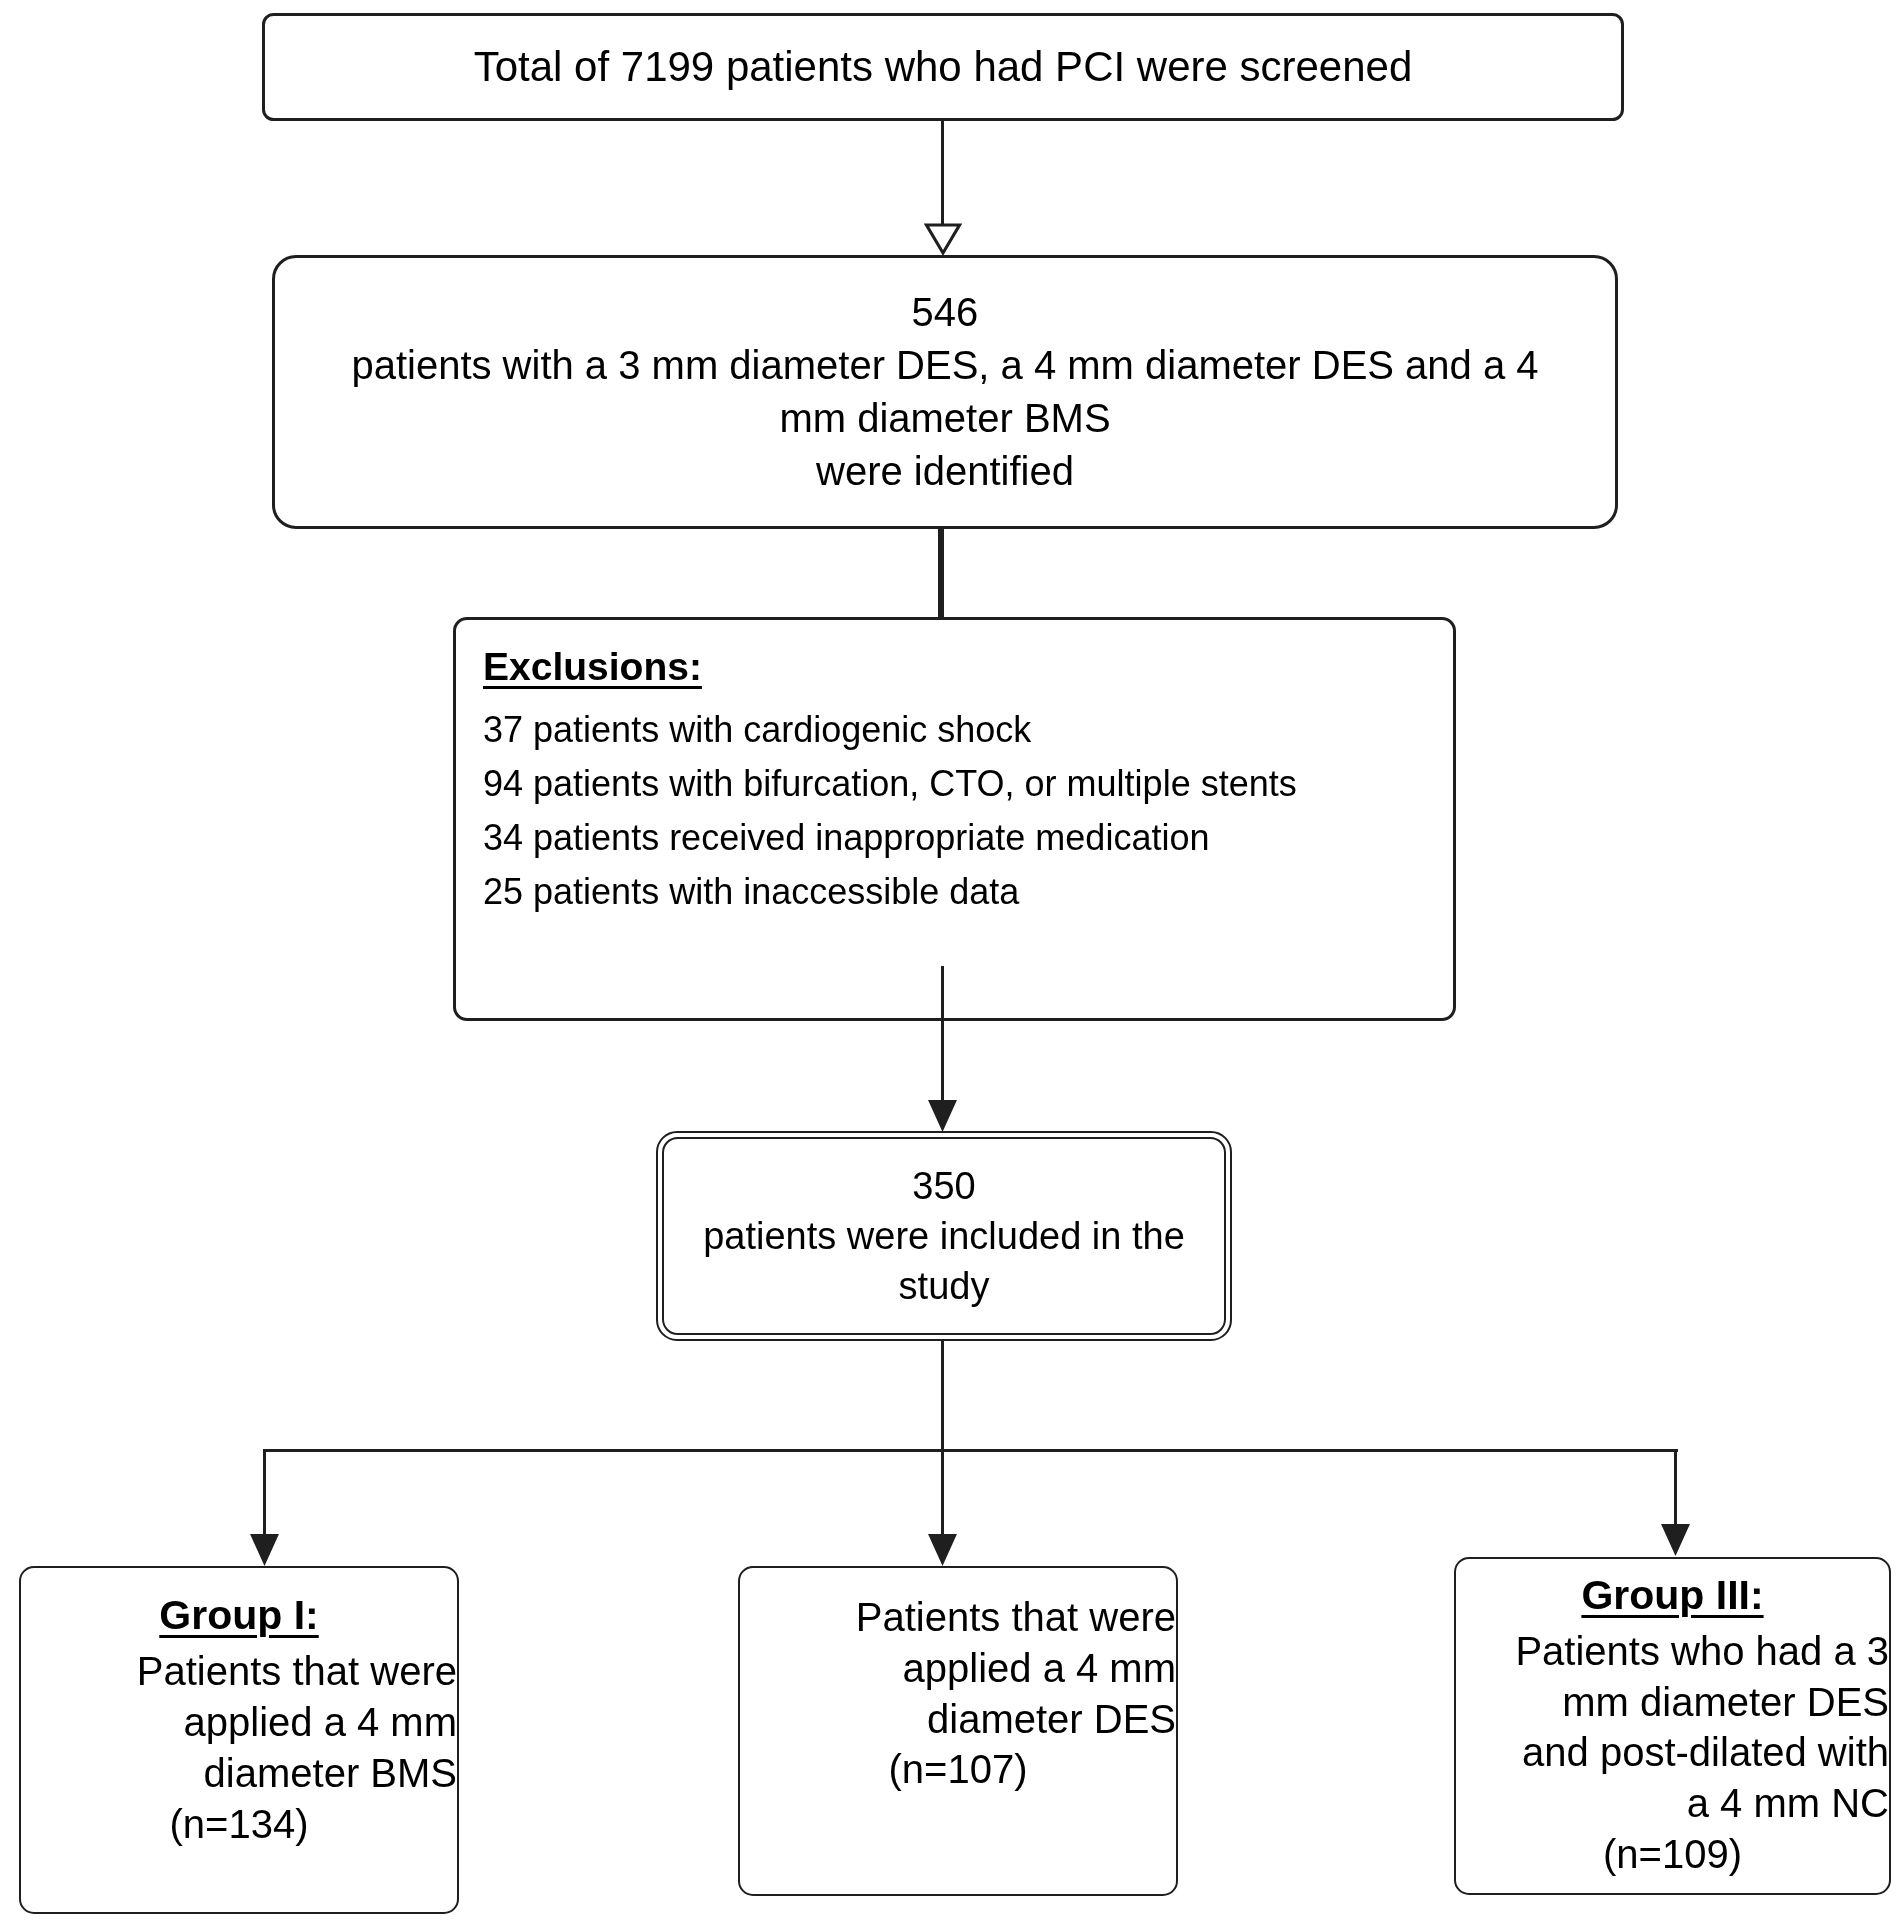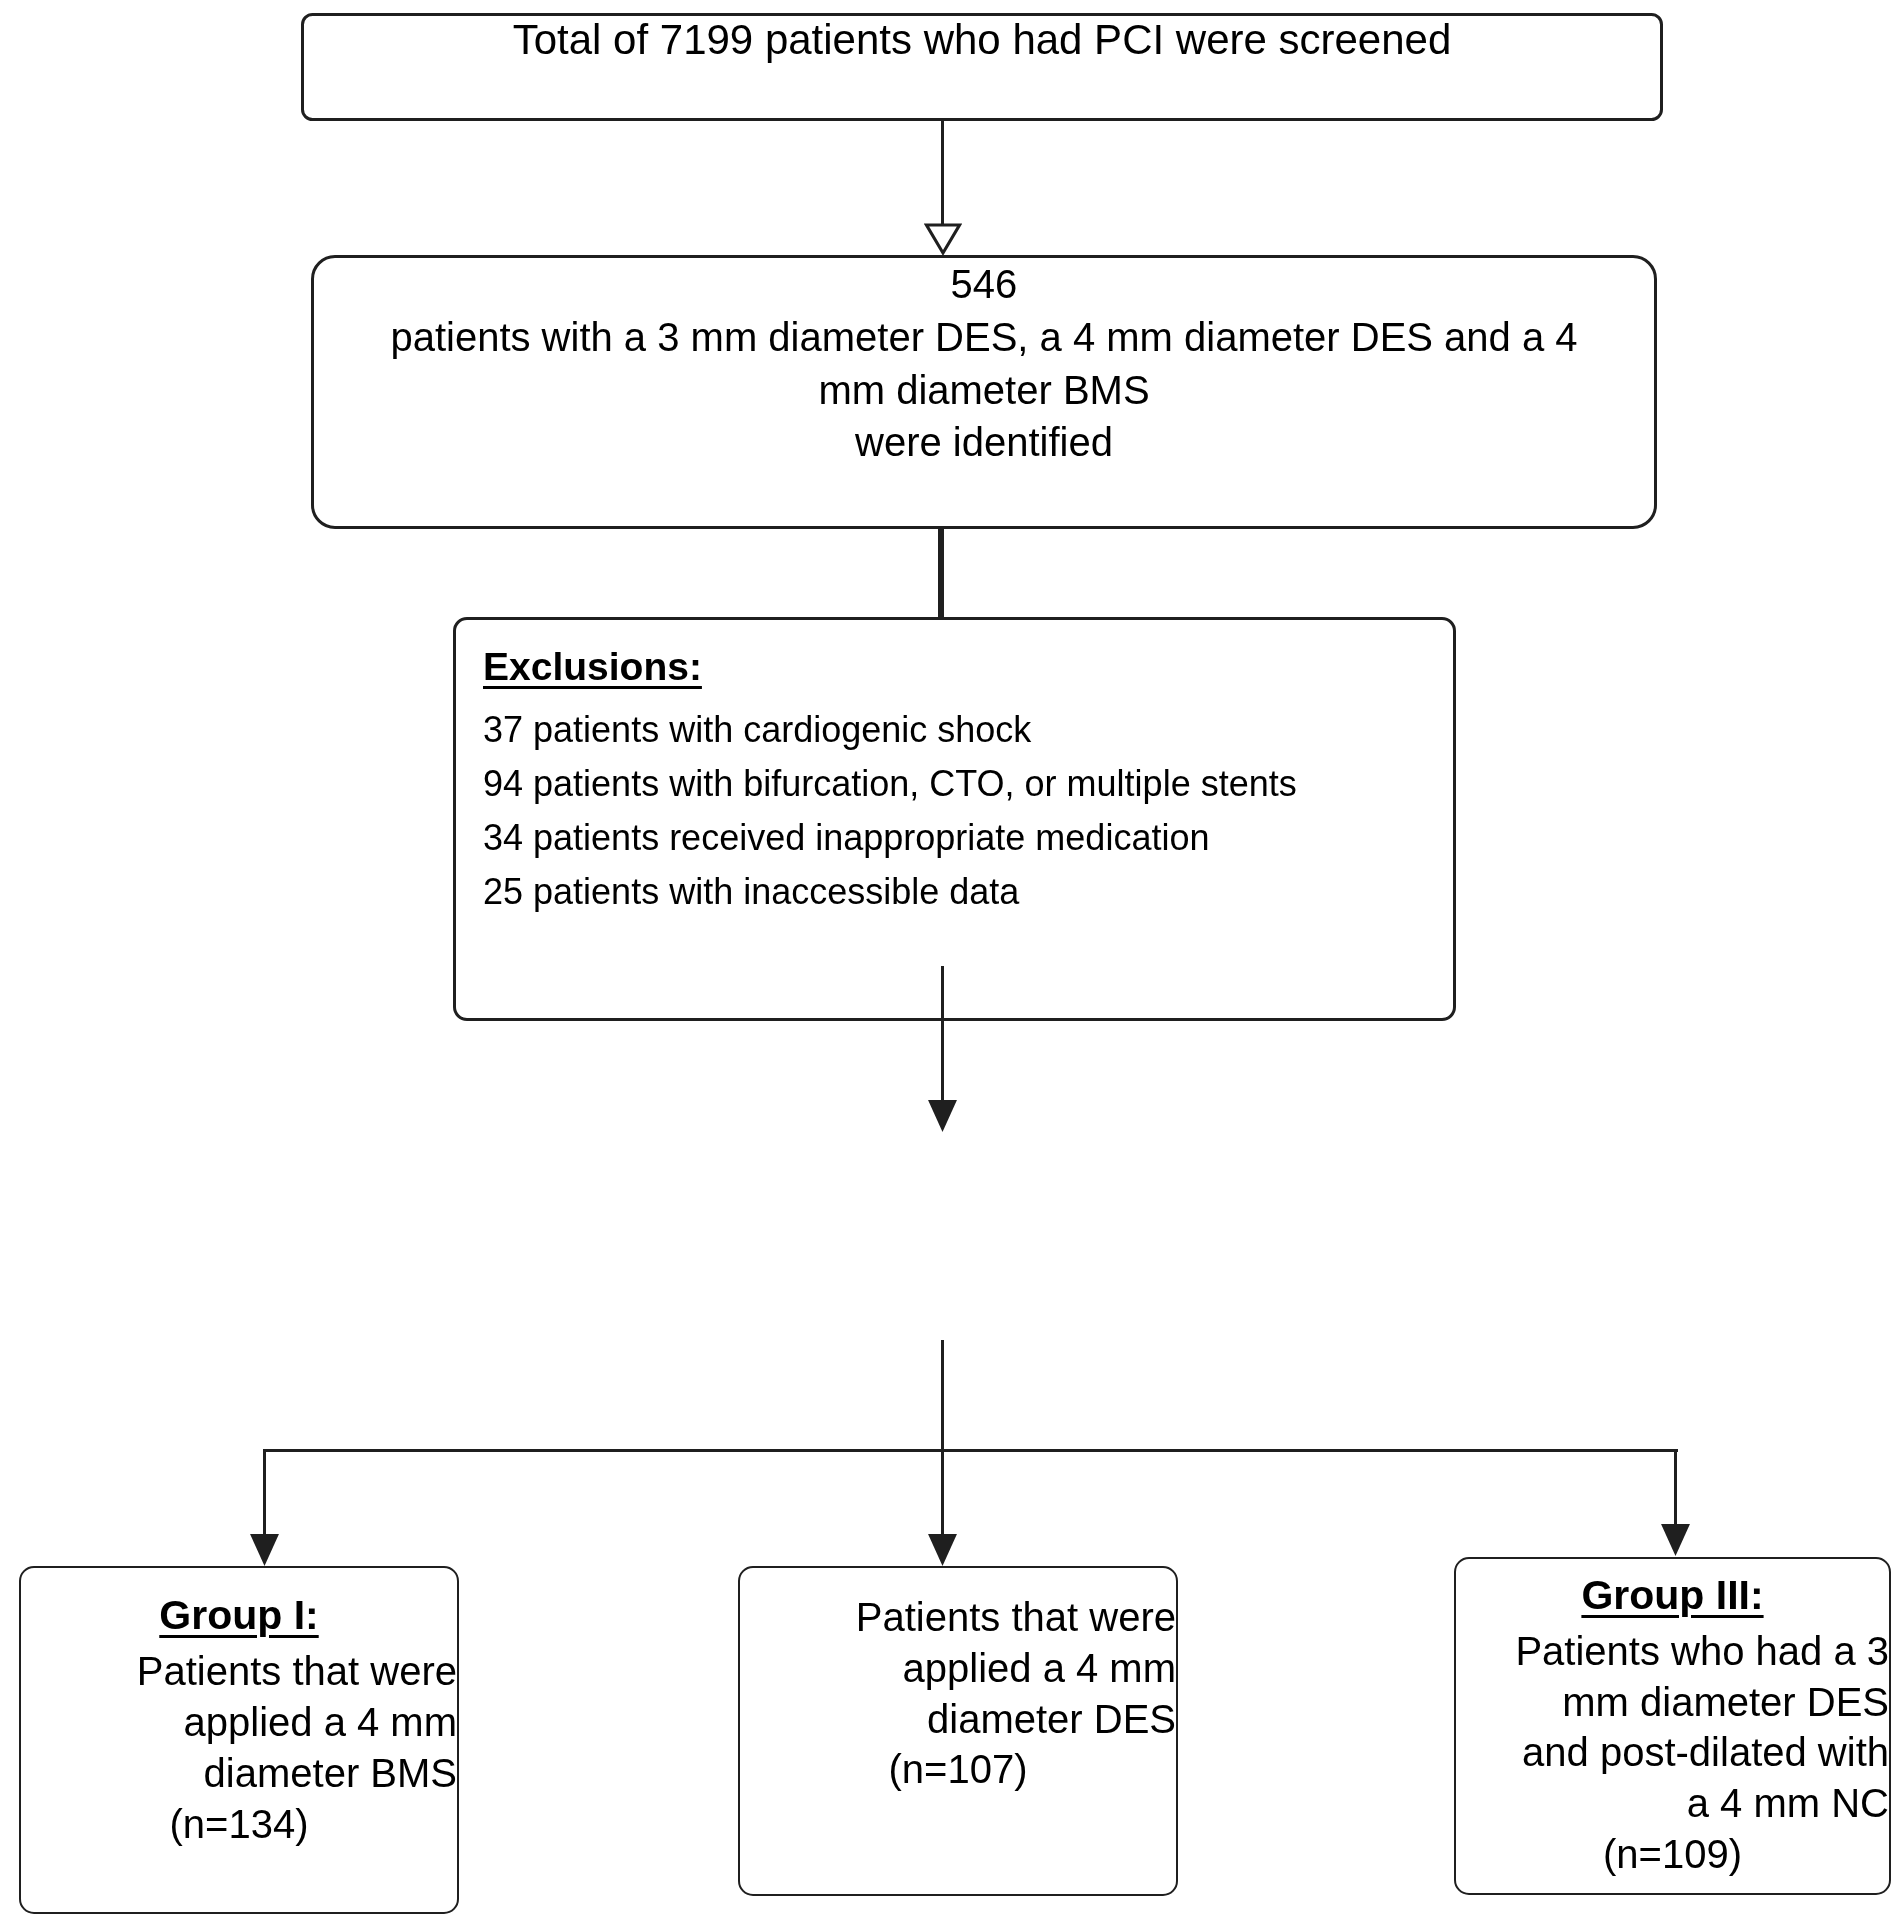--- a/index.html
+++ b/index.html
@@ -11,23 +11,22 @@
     color:#000000;
   }
   .box{
     position:absolute;
     box-sizing:border-box;
     border:3.1px solid #1f1f1f;
     background:#ffffff;
   }
   .center-flex{
     display:flex;flex-direction:column;
-    align-items:center;justify-content:flex-start;
+    align-items:center;justify-content:center;
     text-align:center;
-    margin-left:39px;
   }
   .pre{white-space:pre-line;}
   .vline{position:absolute;background:#1f1f1f;}
   .hline{position:absolute;background:#1f1f1f;}
   .ahead{position:absolute;}
   .u{
     font-weight:700;
     text-decoration:underline;
     text-decoration-thickness:3.1px;
     text-underline-offset:6.3px;
@@ -82,20 +81,27 @@
     <div class="item">94 patients with bifurcation, CTO, or multiple stents</div>
     <div class="item">34 patients received inappropriate medication</div>
     <div class="item">25 patients with inaccessible data</div>
   </div>
 
   <div class="vline" style="left:941px;top:966px;width:2.6px;height:137px;"></div>
   <svg class="ahead" style="left:928px;top:1100px;" width="29" height="32" viewBox="0 0 56 62">
     <polygon points="0,0 56,0 28,62" fill="#1f1f1f"></polygon>
   </svg>
 
+  <div class="box" id="box-included-outer">
+    <div class="center-flex" id="box-included-inner">
+      <div class="pre">350
+patients were included in the
+study</div>
+    </div>
+  </div>
 
   <div class="vline" style="left:941px;top:1340px;width:2.6px;height:111px;"></div>
   <div class="hline" style="left:265px;top:1449px;width:1413px;height:3.1px;"></div>
 
   <div class="vline" style="left:263px;top:1449px;width:2.6px;height:86px;"></div>
   <svg class="ahead" style="left:250px;top:1534px;" width="29" height="32" viewBox="0 0 56 62">
     <polygon points="0,0 56,0 28,62" fill="#1f1f1f"></polygon>
   </svg>
 
   <div class="vline" style="left:941px;top:1449px;width:2.6px;height:86px;"></div>

